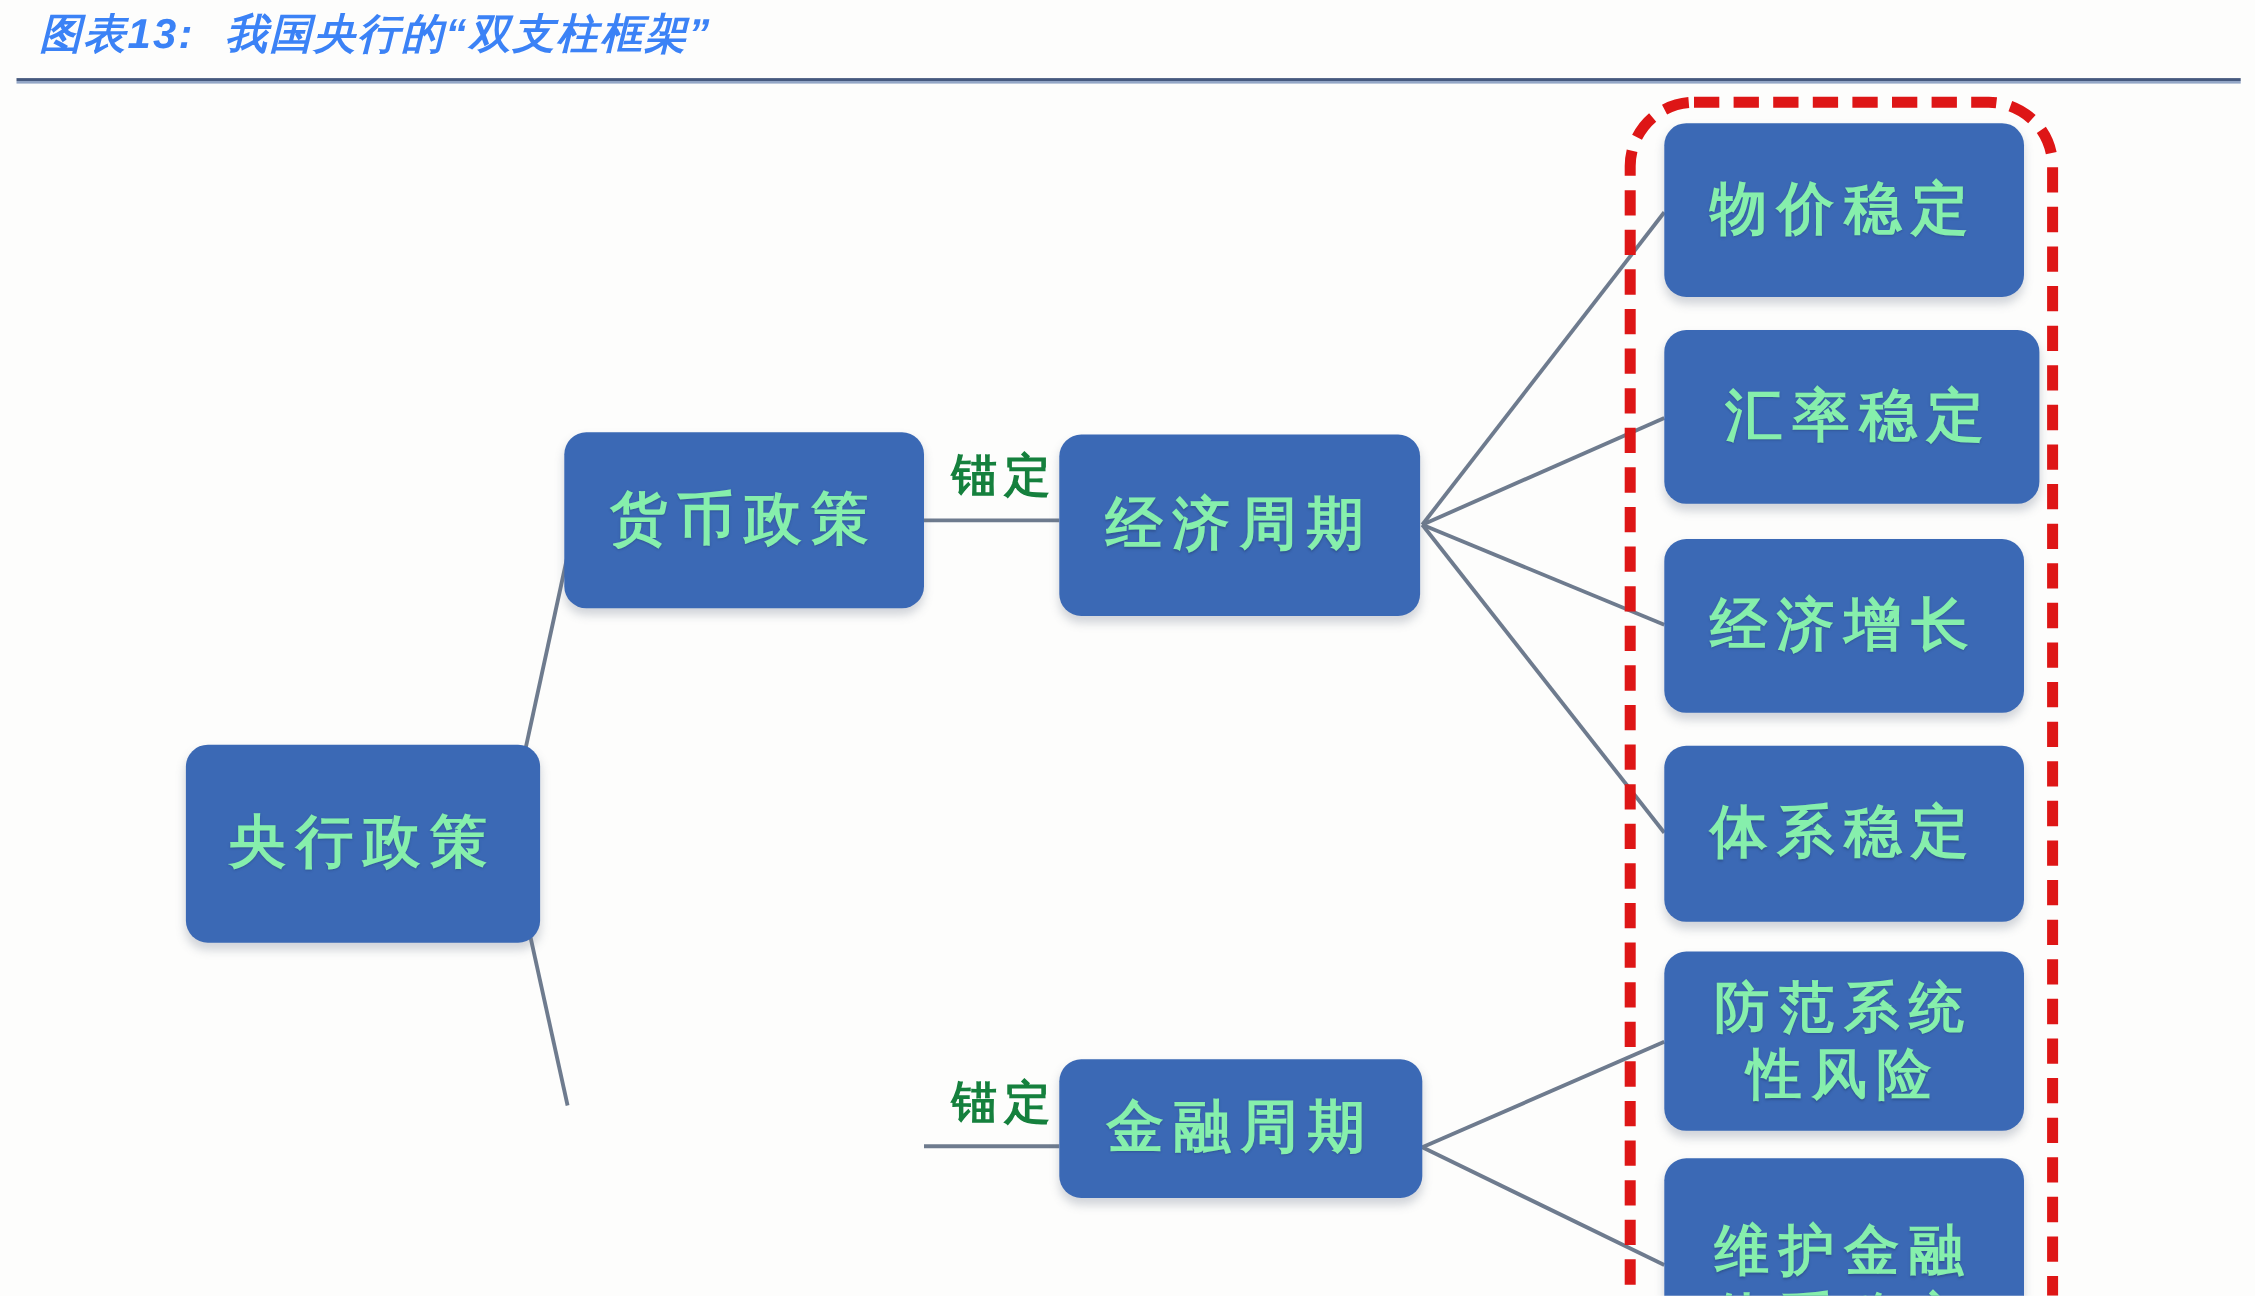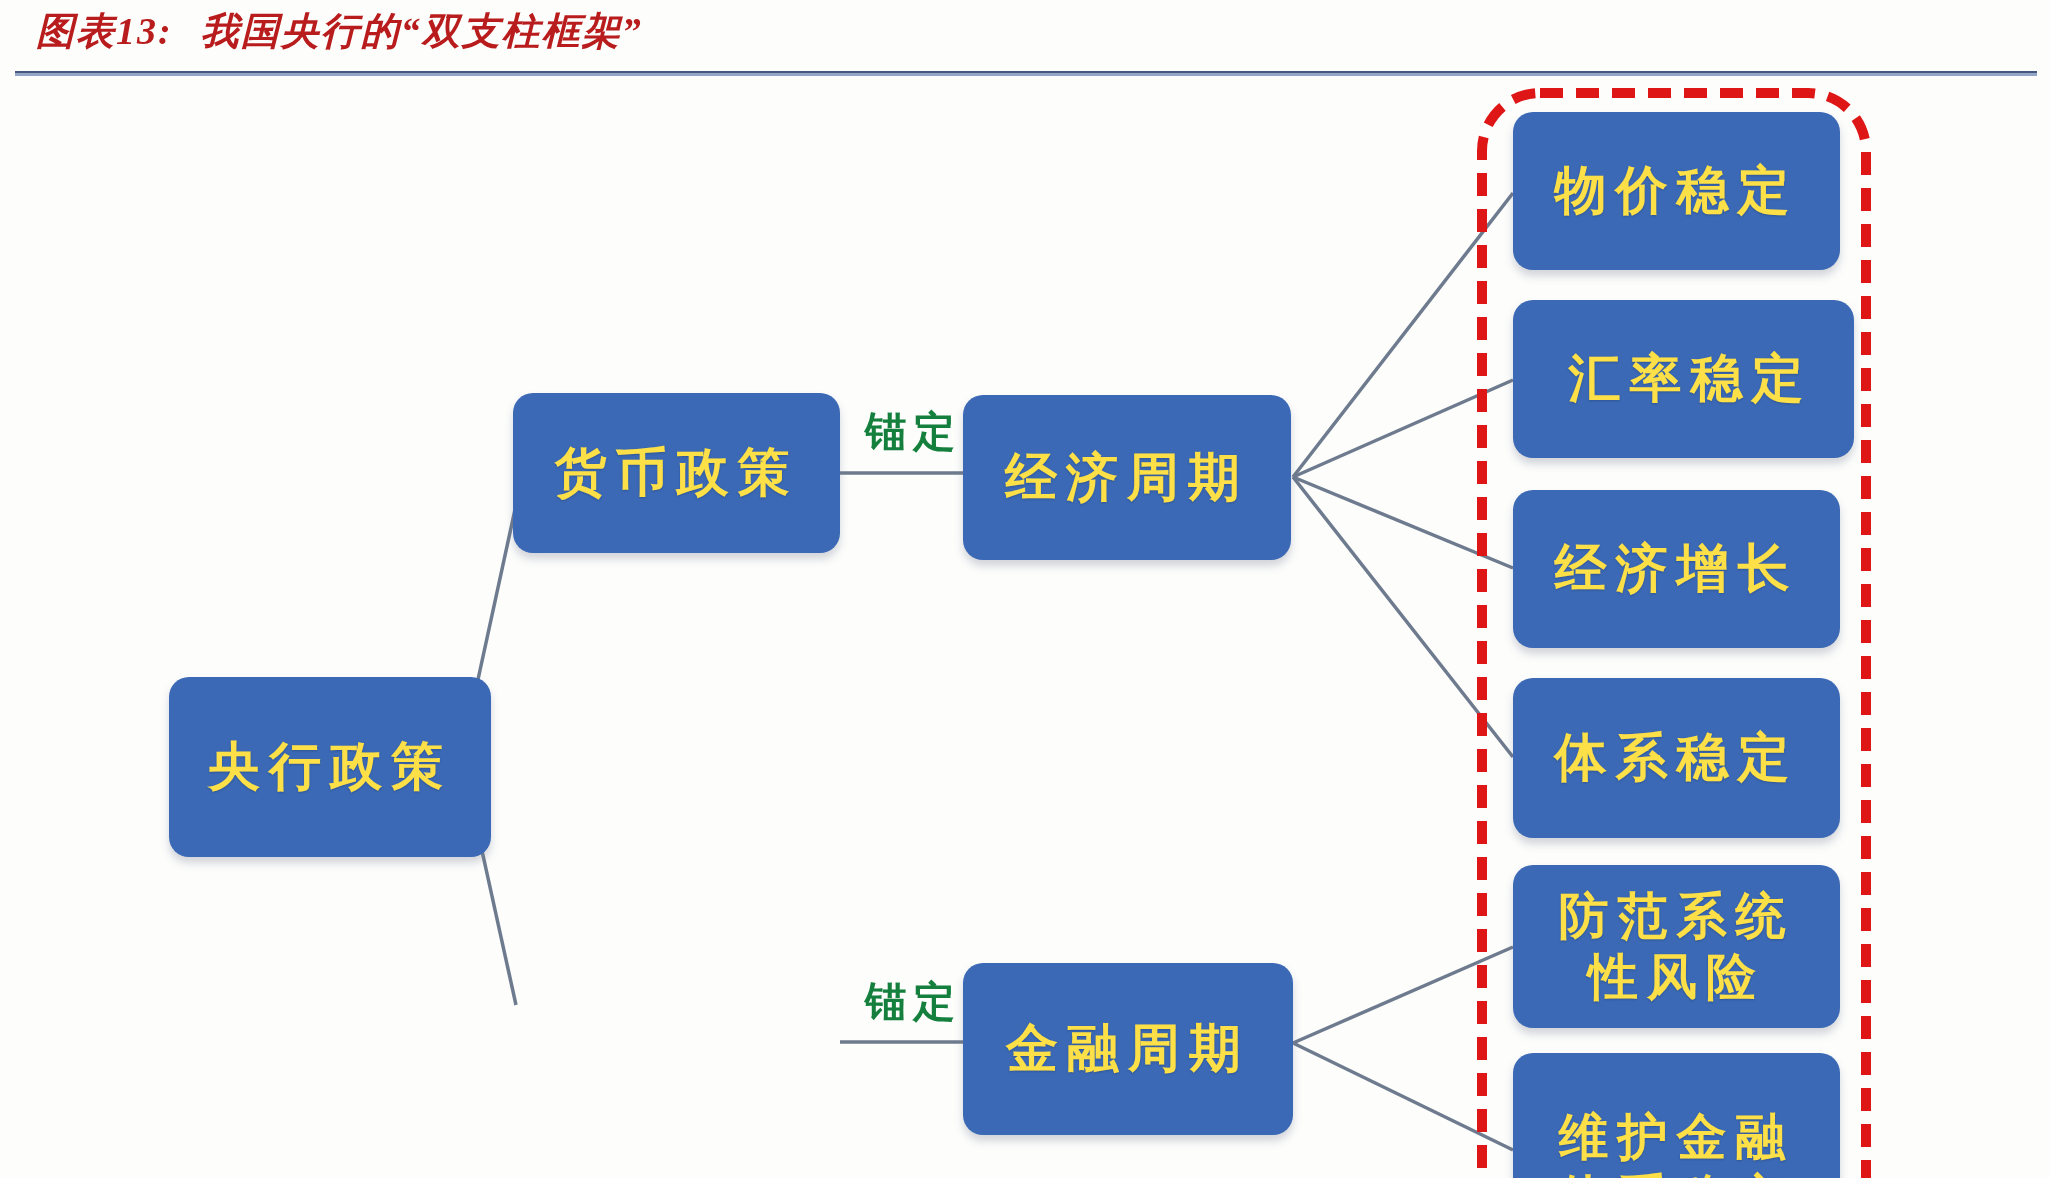--- a/index.html
+++ b/index.html
@@ -11,25 +11,25 @@
     height: 1178px;
     background: #fdfdfc;
     overflow: hidden;
   }
 
   
   .fig-title {
     position: absolute;
     left: 36px;
     top: 6px;
-    font-family: Liberation Serif, serif;
+    font-family: Liberation Sans, sans-serif;
     font-style: italic;
     font-weight: bold;
     font-size: 38px;
-    color: #b91c1c;
+    color: #3b82f6;
     white-space: nowrap;
     letter-spacing: 2px;
   }
   .fig-title .t-label { margin-right: 28px; }
 
   .title-rule {
     position: absolute;
     left: 15px;
     top: 71px;
     width: 2022px;
@@ -43,41 +43,41 @@
     left: 0; top: 0;
     width: 2050px;
     height: 1178px;
   }
 
   
   .node {
     position: absolute;
     background: #3b69b5;
     border-radius: 20px;
-    color: #fde047;
+    color: #86efac;
     display: flex;
     align-items: center;
     justify-content: center;
     text-align: center;
     font-weight: bold;
     font-size: 52px;
     letter-spacing: 9px;
     line-height: 1.22;
     white-space: pre-line;
     box-shadow: 0 6px 9px rgba(110,120,140,0.30);
     text-shadow: 0 1px 2px rgba(30,50,90,0.35);
   }
   .node.two-line { font-size: 50px; }
 
   
   #n-central      { left: 124px;  top: 677px;  width: 322px; height: 180px; margin-left: 45px; }
   #n-monetary     { left: 513px;  top: 393px;  width: 327px; height: 160px; }
   #n-macropru     { left: 513px;  top: 962px;  width: 327px; height: 161px; }
   #n-econ-cycle   { left: 963px;  top: 395px;  width: 328px; height: 165px; }
-  #n-fin-cycle    { left: 963px;  top: 963px;  width: 330px; height: 172px; }
+  #n-fin-cycle    { left: 963px;  top: 963px;  width: 330px; height: 126px; }
   #n-price        { left: 1513px; top: 112px;  width: 327px; height: 158px; }
   #n-fx           { left: 1513px; top: 300px;  width: 327px; height: 158px; padding-left: 14px; }
   #n-growth       { left: 1513px; top: 490px;  width: 327px; height: 158px; }
   #n-employment   { left: 1513px; top: 678px;  width: 327px; height: 160px; }
   #n-risk         { left: 1513px; top: 865px;  width: 327px; height: 163px; }
   #n-stability    { left: 1513px; top: 1053px; width: 327px; height: 230px; }
 
   
   .anchor-label {
     position: absolute;

